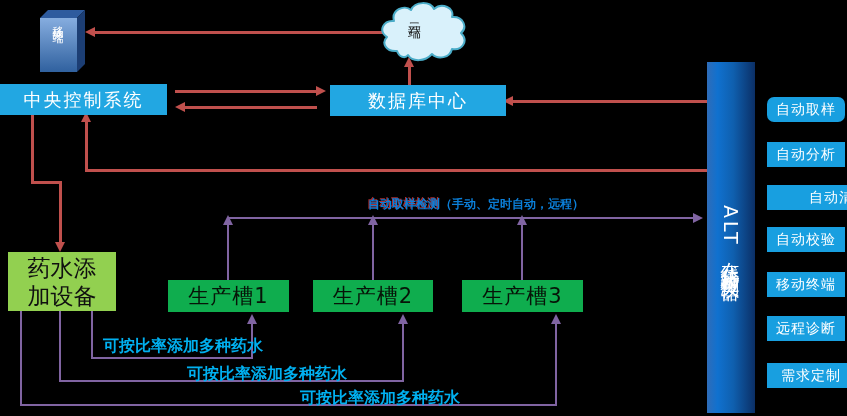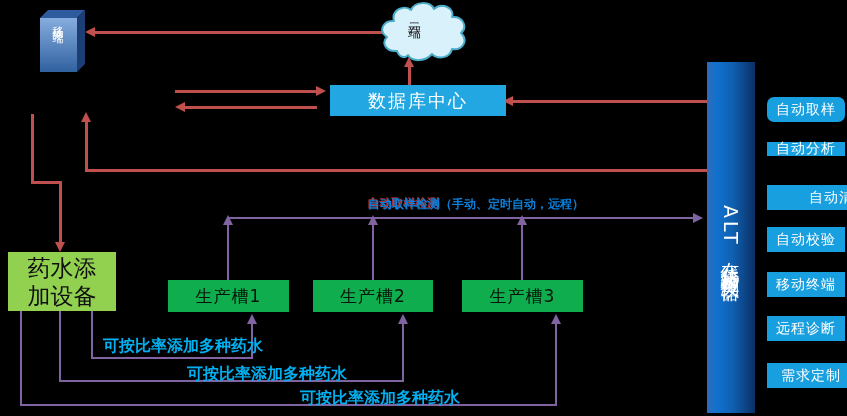--- a/index.html
+++ b/index.html
@@ -12,21 +12,21 @@
   .cyan-box{
     background:var(--cyan_box,#22A7E2);color:#fff;display:flex;align-items:center;justify-content:center;
     font-size:18px;letter-spacing:2px;
   }
   .feature-box{
     background:var(--feature_box,#189FE0);color:#fff;display:flex;align-items:center;justify-content:center;
     font-size:14px;letter-spacing:1px;
   }
   .green-box{
     background:var(--green,#0FAD4E);color:#071408;display:flex;align-items:center;justify-content:center;
-    font-size:17px;letter-spacing:1px;
+    font-size:21px;letter-spacing:1px;
   }
   .chem-box{
     background:var(--light_green,#92D050);color:#101010;display:flex;align-items:center;justify-content:center;
     font-size:23px;line-height:28px;
   }
   .chem-box span{display:block;width:72px;text-align:center;}
   .alt-box{
     background:linear-gradient(90deg,#2f6cb8 0%,var(--alt_box_light,#1071CF) 22%,#0f5fae 55%,var(--alt_box_dark,#0B2F66) 100%);
     display:flex;align-items:center;justify-content:center;
   }
@@ -129,20 +129,23 @@
       </linearGradient>
     </defs>
   </svg>
   <div class="abs v-text mobile-label" style="left:51px;top:17px;">移动终端</div>
 
   <svg class="abs" style="left:377px;top:0px;" width="90" height="62" viewBox="0 0 90 62">
     <path d="M20,51 C9,52 4,43 10,37 C1,31 6,20 17,21 C14,10 27,4 34,10 C38,1 53,1 57,9 C65,2 78,8 75,17 C86,16 91,27 84,33 C92,41 85,51 75,49 C73,58 61,60 55,54 C48,62 35,62 31,55 C28,59 22,57 20,51 Z" fill="var(--cloud_fill,#D9F1FB)" stroke="var(--cloud_stroke,#4AACC8)" stroke-width="2" stroke-linejoin="round"></path>
   </svg>
   <div class="abs v-text cloud-label" style="left:406px;top:13px;">云端</div>
 
+  <div class="abs cyan-box" style="left:0px;top:84px;width:167px;height:31px;">
+    <span>中央控制系统</span>
+  </div>
 
   <div class="abs cyan-box" style="left:330px;top:85px;width:176px;height:31px;">
     <span>数据库中心</span>
   </div>
 
   <div class="abs alt-box" style="left:707px;top:62px;width:48px;height:351px;">
     <span>ALT在线分析检测仪器</span>
   </div>
 
   <div class="abs chem-box" style="left:8px;top:252px;width:108px;height:59px;">
@@ -155,21 +158,21 @@
   <div class="abs green-box" style="left:313px;top:280px;width:120px;height:32px;">
     <span>生产槽2</span>
   </div>
   <div class="abs green-box" style="left:462px;top:280px;width:121px;height:32px;">
     <span>生产槽3</span>
   </div>
 
   <div class="abs feature-box" style="left:767px;top:97px;width:78px;height:25px;border-radius:7px;">
     <span>自动取样</span>
   </div>
-  <div class="abs feature-box" style="left:767px;top:142px;width:78px;height:14px;">
+  <div class="abs feature-box" style="left:767px;top:142px;width:78px;height:25px;">
     <span>自动分析</span>
   </div>
   <div class="abs feature-box" style="left:767px;top:185px;width:78px;height:25px;padding-left:33px;">
     <span>自动清洗</span>
   </div>
   <div class="abs feature-box" style="left:767px;top:227px;width:78px;height:25px;">
     <span>自动校验</span>
   </div>
   <div class="abs feature-box" style="left:767px;top:272px;width:78px;height:25px;">
     <span>移动终端</span>

